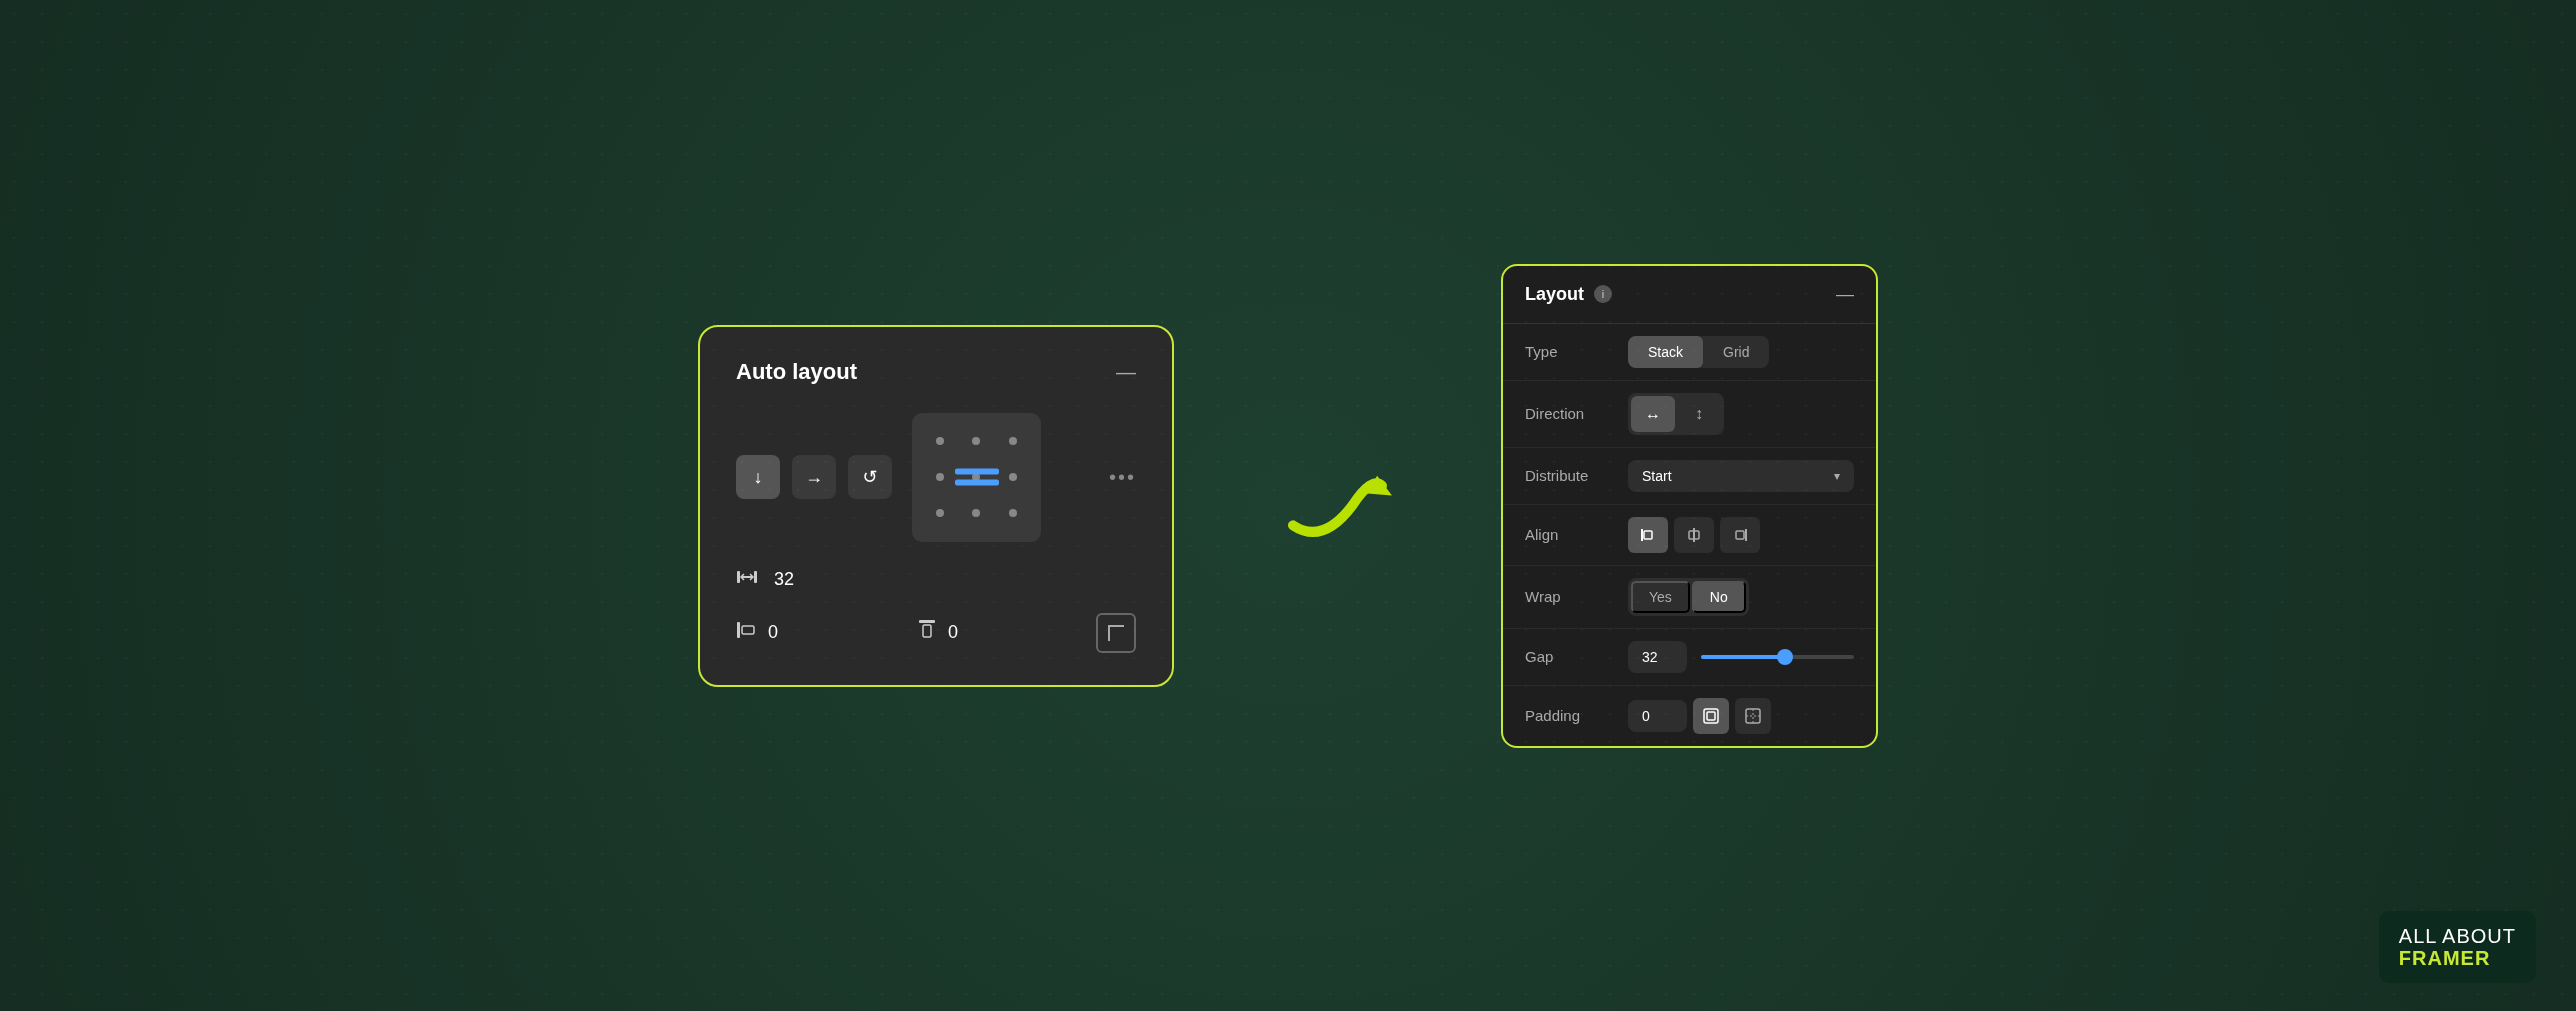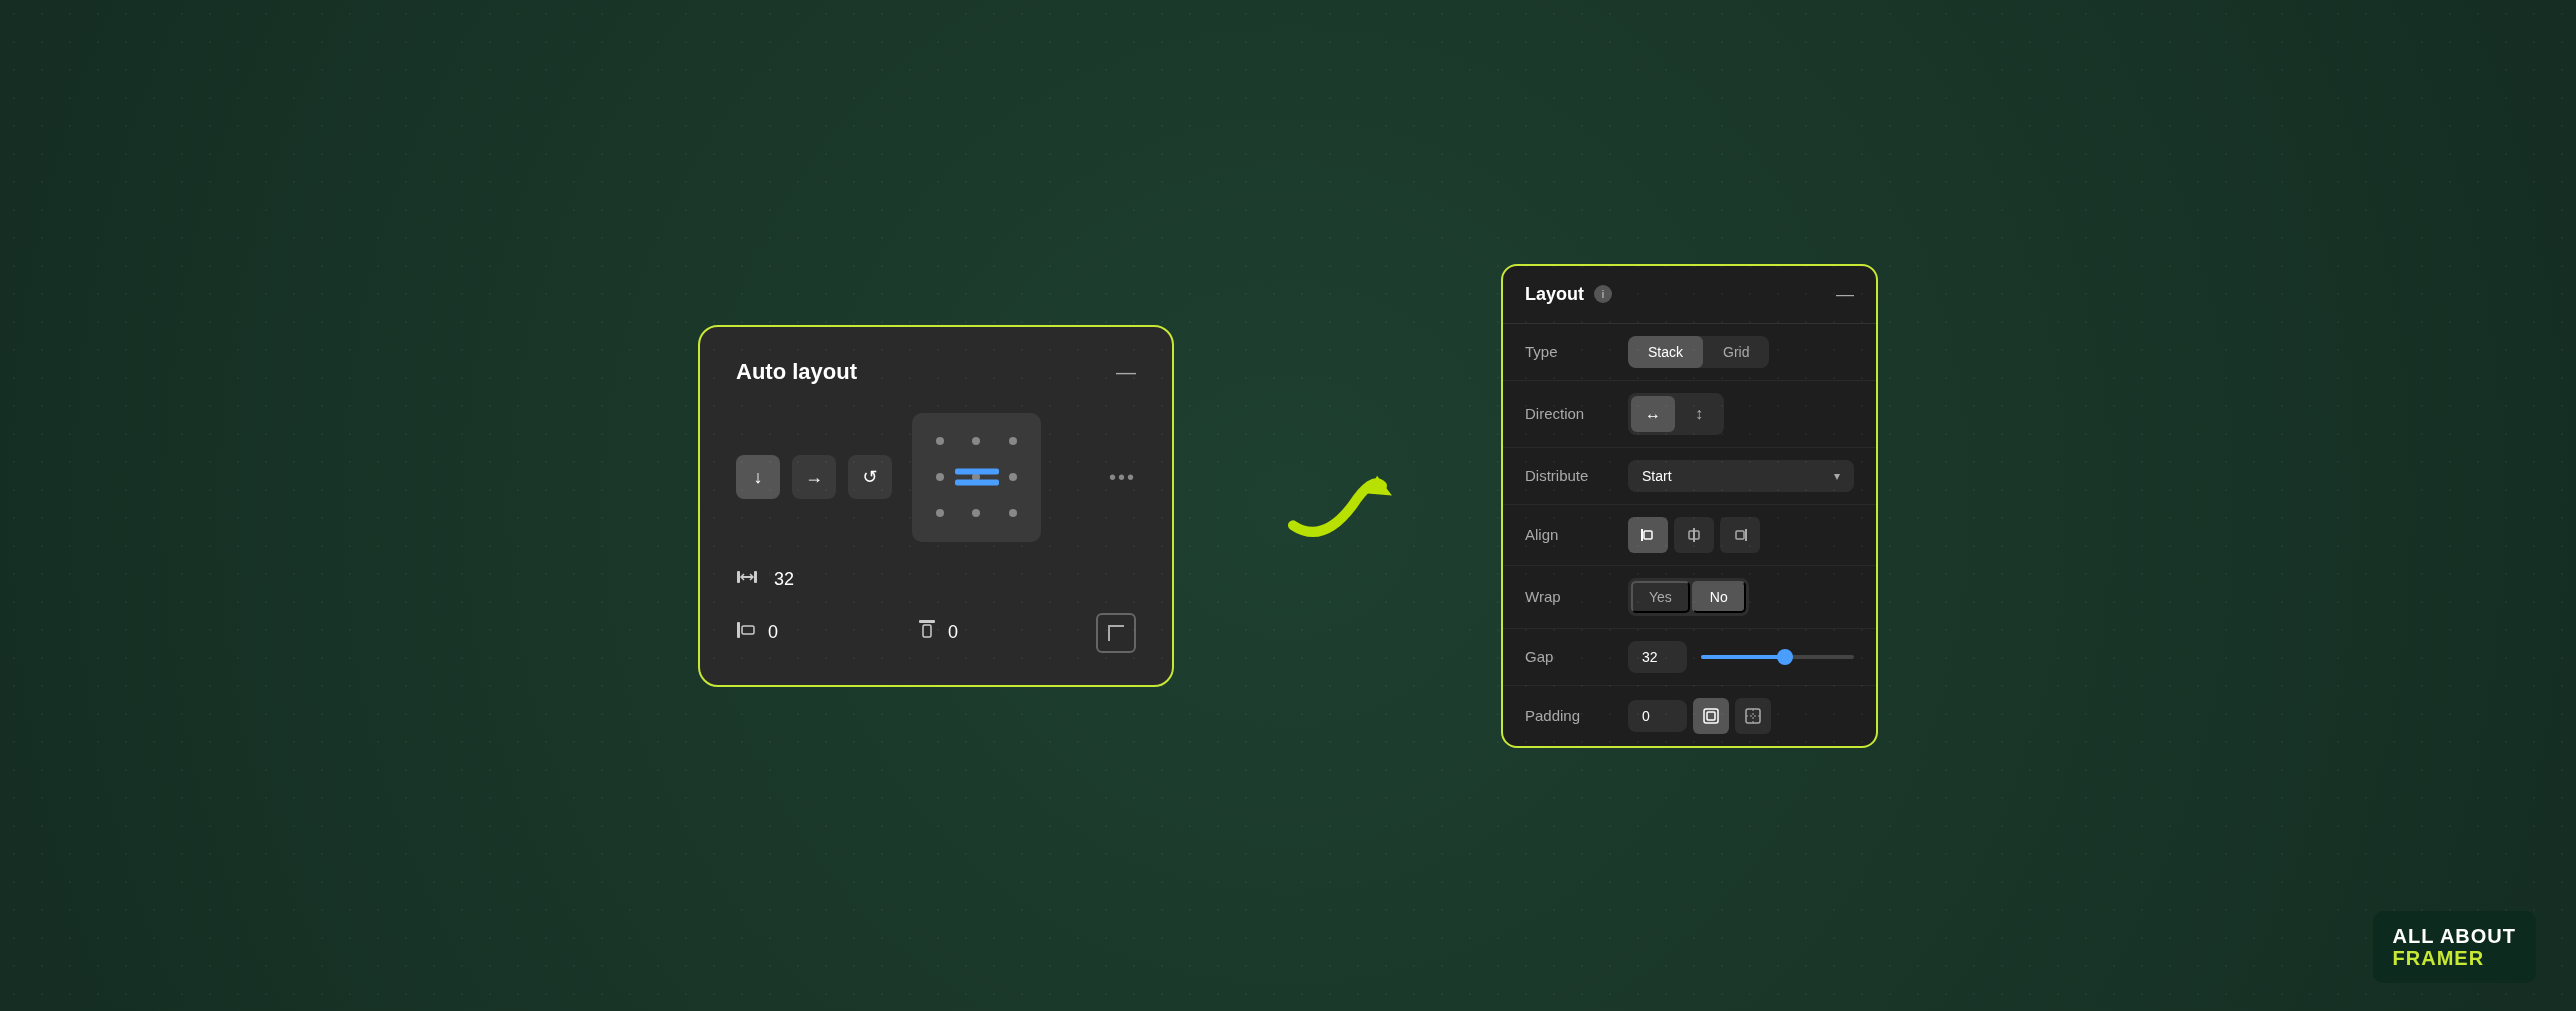--- a/index.html
+++ b/index.html
@@ -475,21 +475,21 @@
       bottom: 28px;
       right: 40px;
       background: #0d2a1e;
       border-radius: 10px;
       padding: 14px 20px;
     }
 
     .brand-line1 {
       color: #ffffff;
       font-size: 20px;
-      font-weight: 700;
+      font-weight: 400;
       letter-spacing: 1px;
       line-height: 1.1;
     }
 
     .brand-line2 {
       color: #c8e836;
       font-size: 20px;
       font-weight: 800;
       letter-spacing: 1px;
       line-height: 1.1;

